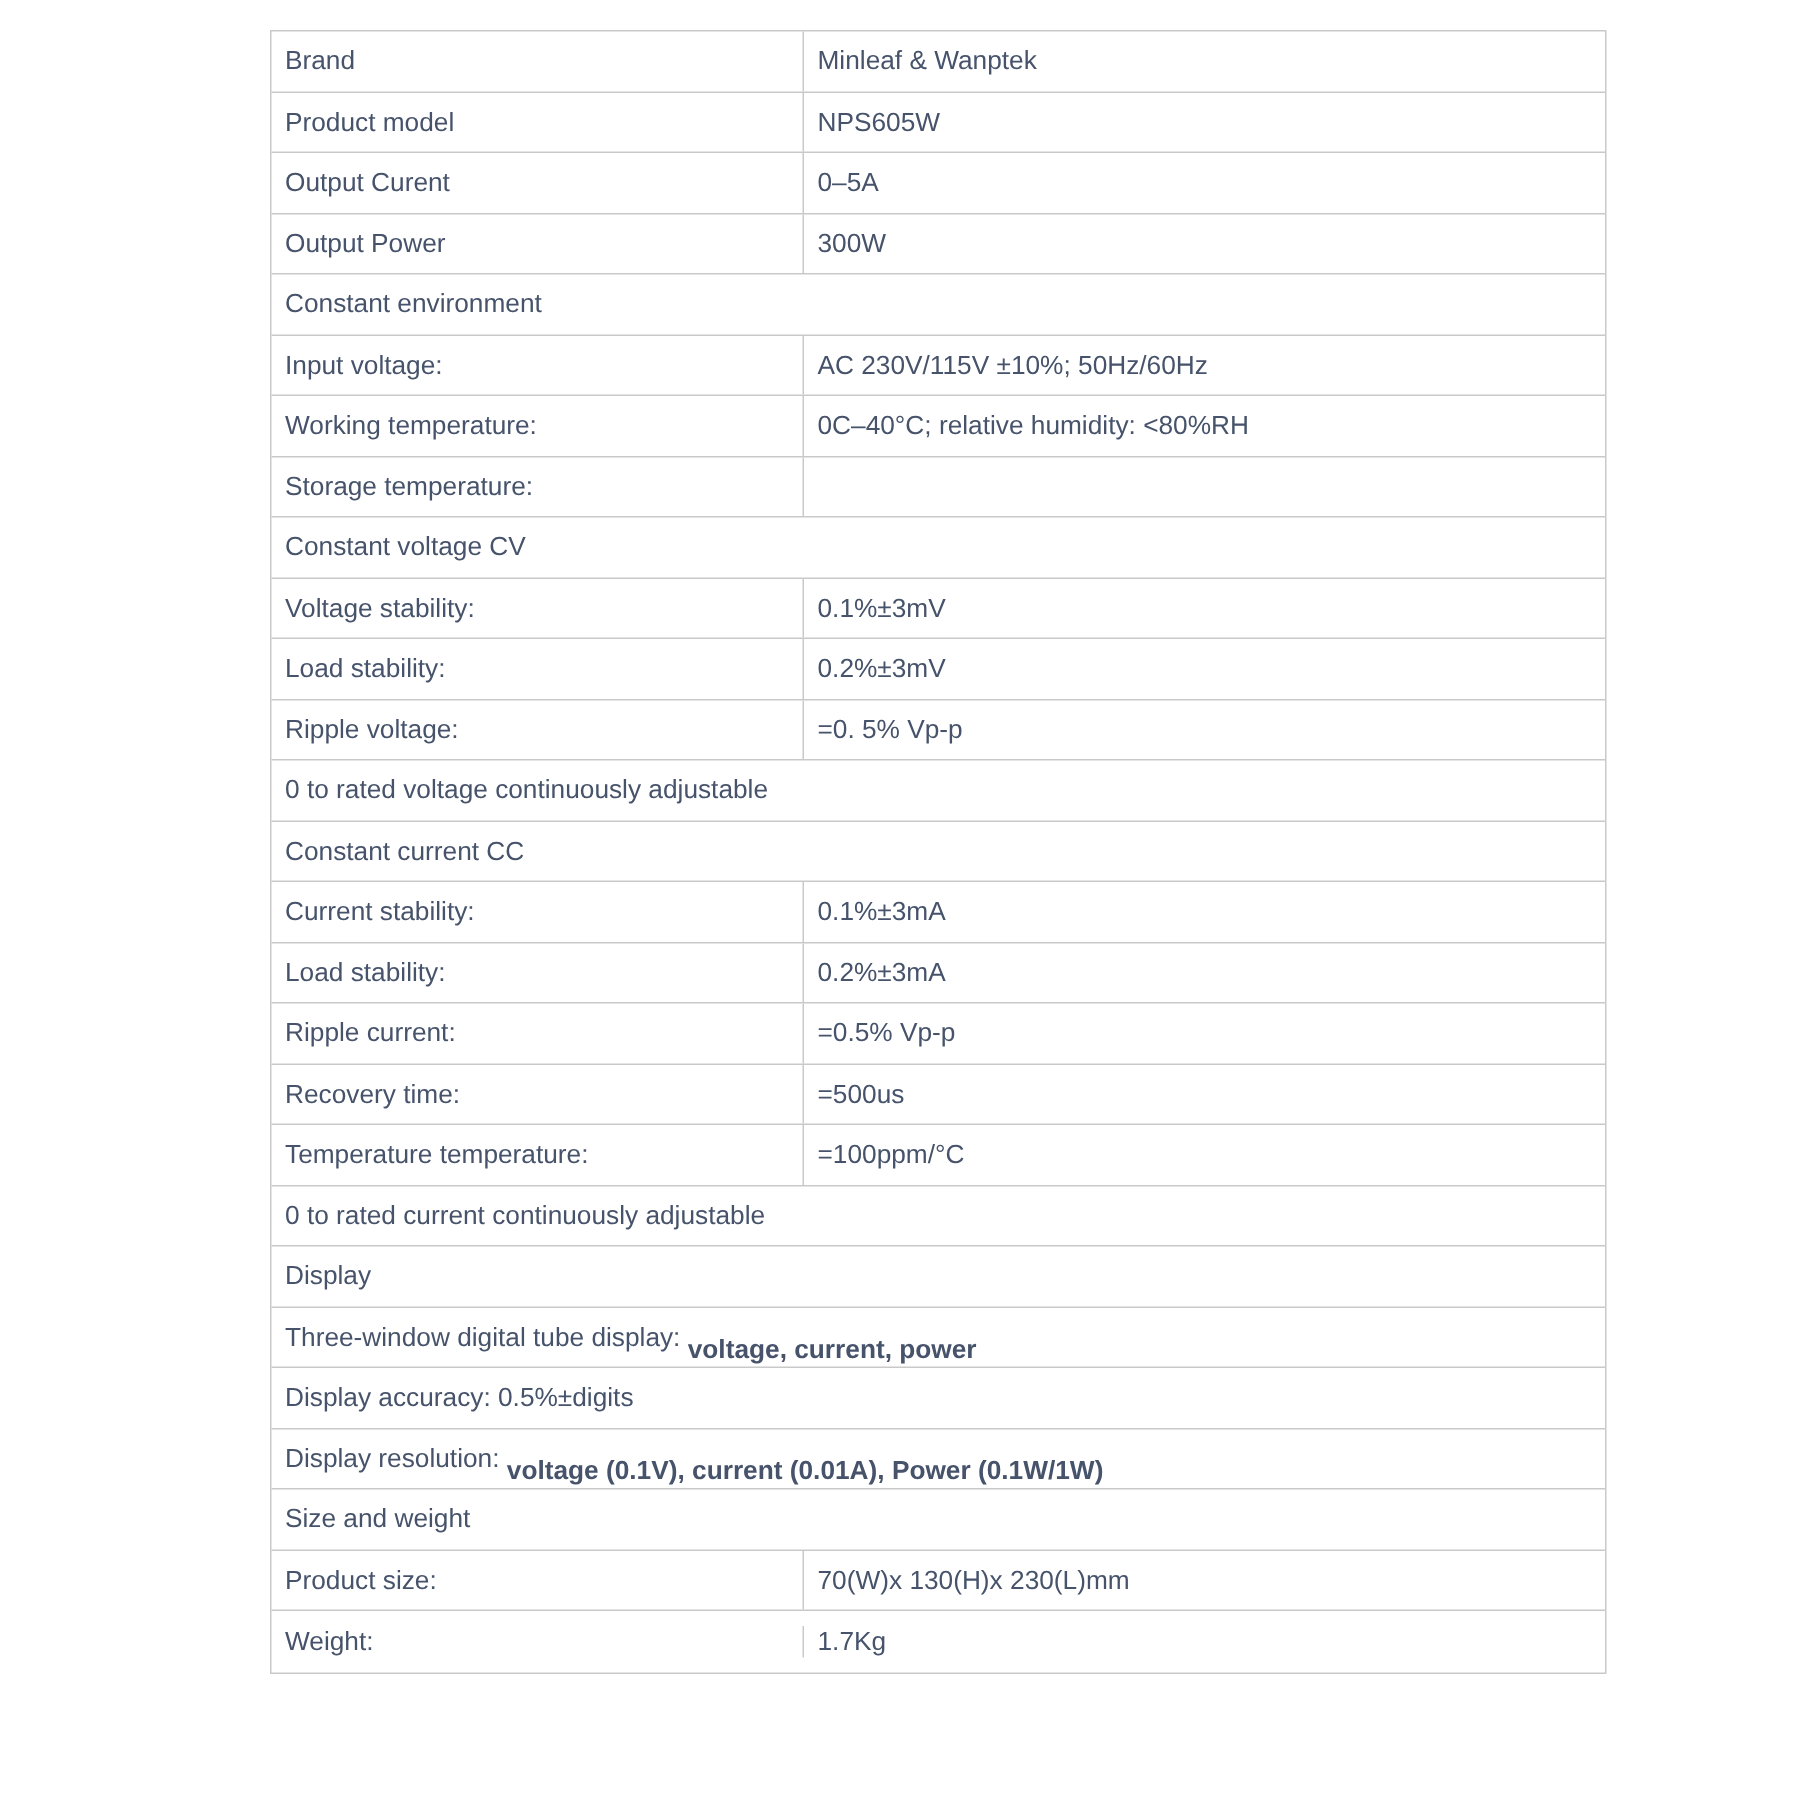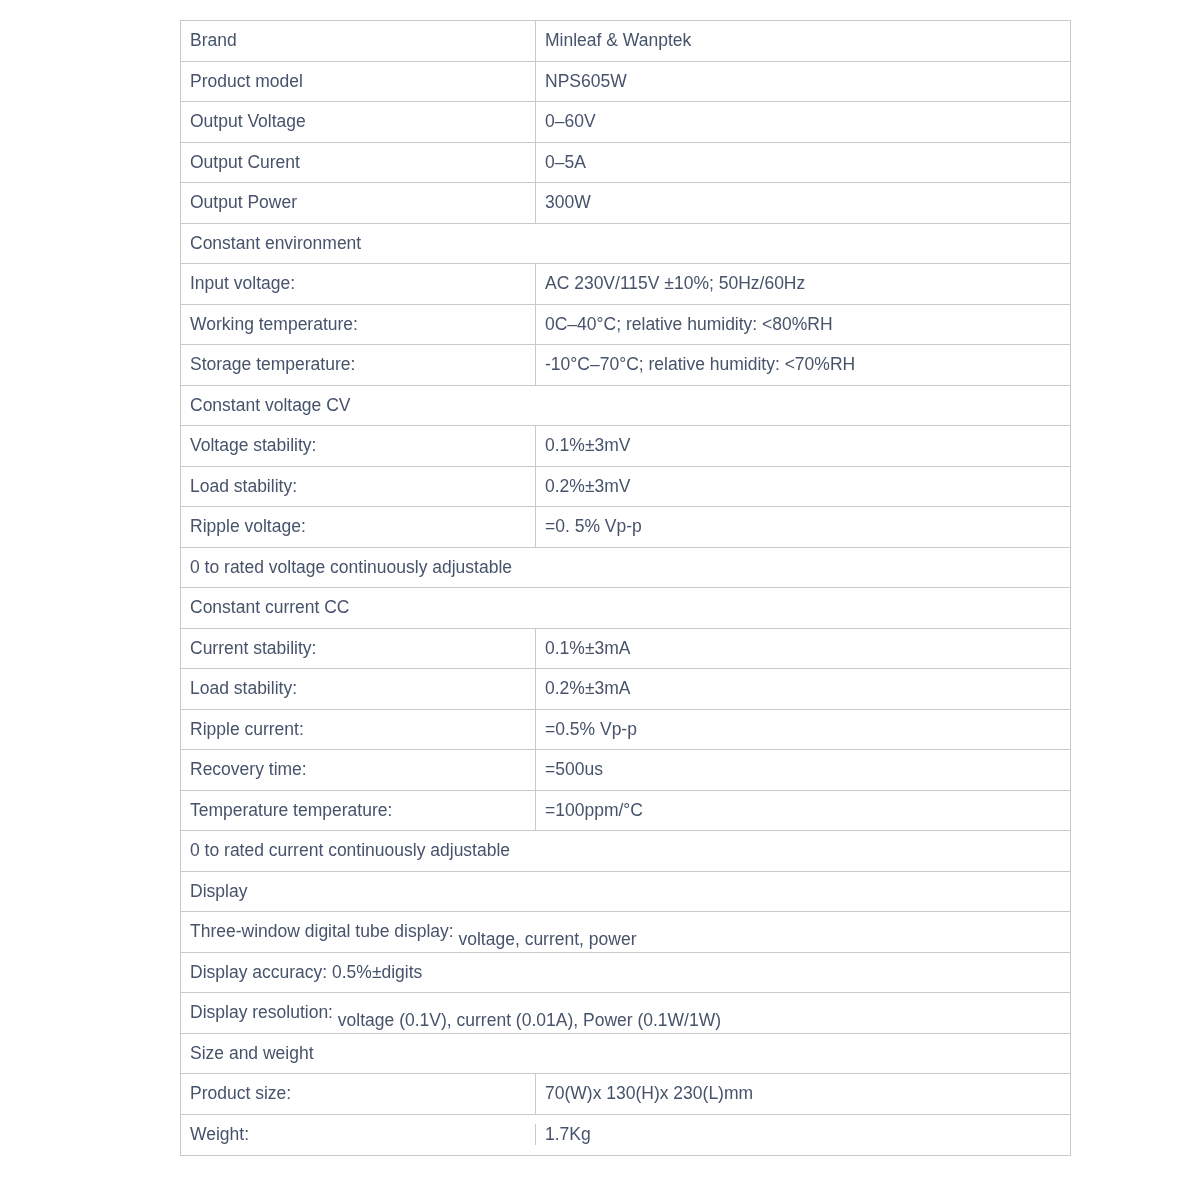--- a/index.html
+++ b/index.html
@@ -52,44 +52,40 @@
   .cell.value {
     flex: 1 1 auto;
   }
   .cell.full {
     flex: 1 1 auto;
   }
   .bold {
     font-weight: normal;
   }
   .cell.full .bold-part {
-    font-weight: normal;
+    font-weight: bold;
     white-space: pre;
     margin-top: 16px;
   }
   .cell.full .plain-part {
     white-space: pre;
   }
 </style>
 </head>
 <body>
 
 <div id="page">
   <div id="spec-table">
       <div class="row pair">
         <div class="cell label">Brand</div>
         <div class="cell value bold">Minleaf &amp; Wanptek</div>
       </div>
       <div class="row pair">
         <div class="cell label">Product model</div>
         <div class="cell value">NPS605W</div>
-      </div>
-      <div class="row pair">
-        <div class="cell label">Output Voltage</div>
-        <div class="cell value bold">0–60V</div>
       </div>
       <div class="row pair">
         <div class="cell label">Output Curent</div>
         <div class="cell value bold">0–5A</div>
       </div>
       <div class="row pair">
         <div class="cell label">Output Power</div>
         <div class="cell value bold">300W</div>
       </div>
       <div class="row section">
@@ -98,21 +94,20 @@
       <div class="row pair">
         <div class="cell label">Input voltage:</div>
         <div class="cell value">AC 230V/115V ±10%; 50Hz/60Hz</div>
       </div>
       <div class="row pair">
         <div class="cell label">Working temperature:</div>
         <div class="cell value">0C–40°C; relative humidity: &lt;80%RH</div>
       </div>
       <div class="row pair">
         <div class="cell label">Storage temperature:</div>
-        <div class="cell value">-10°C–70°C; relative humidity: &lt;70%RH</div>
       </div>
       <div class="row section">
         <div class="cell full bold">Constant voltage CV</div>
       </div>
       <div class="row pair">
         <div class="cell label">Voltage stability:</div>
         <div class="cell value">0.1%±3mV</div>
       </div>
       <div class="row pair">
         <div class="cell label">Load stability:</div>

